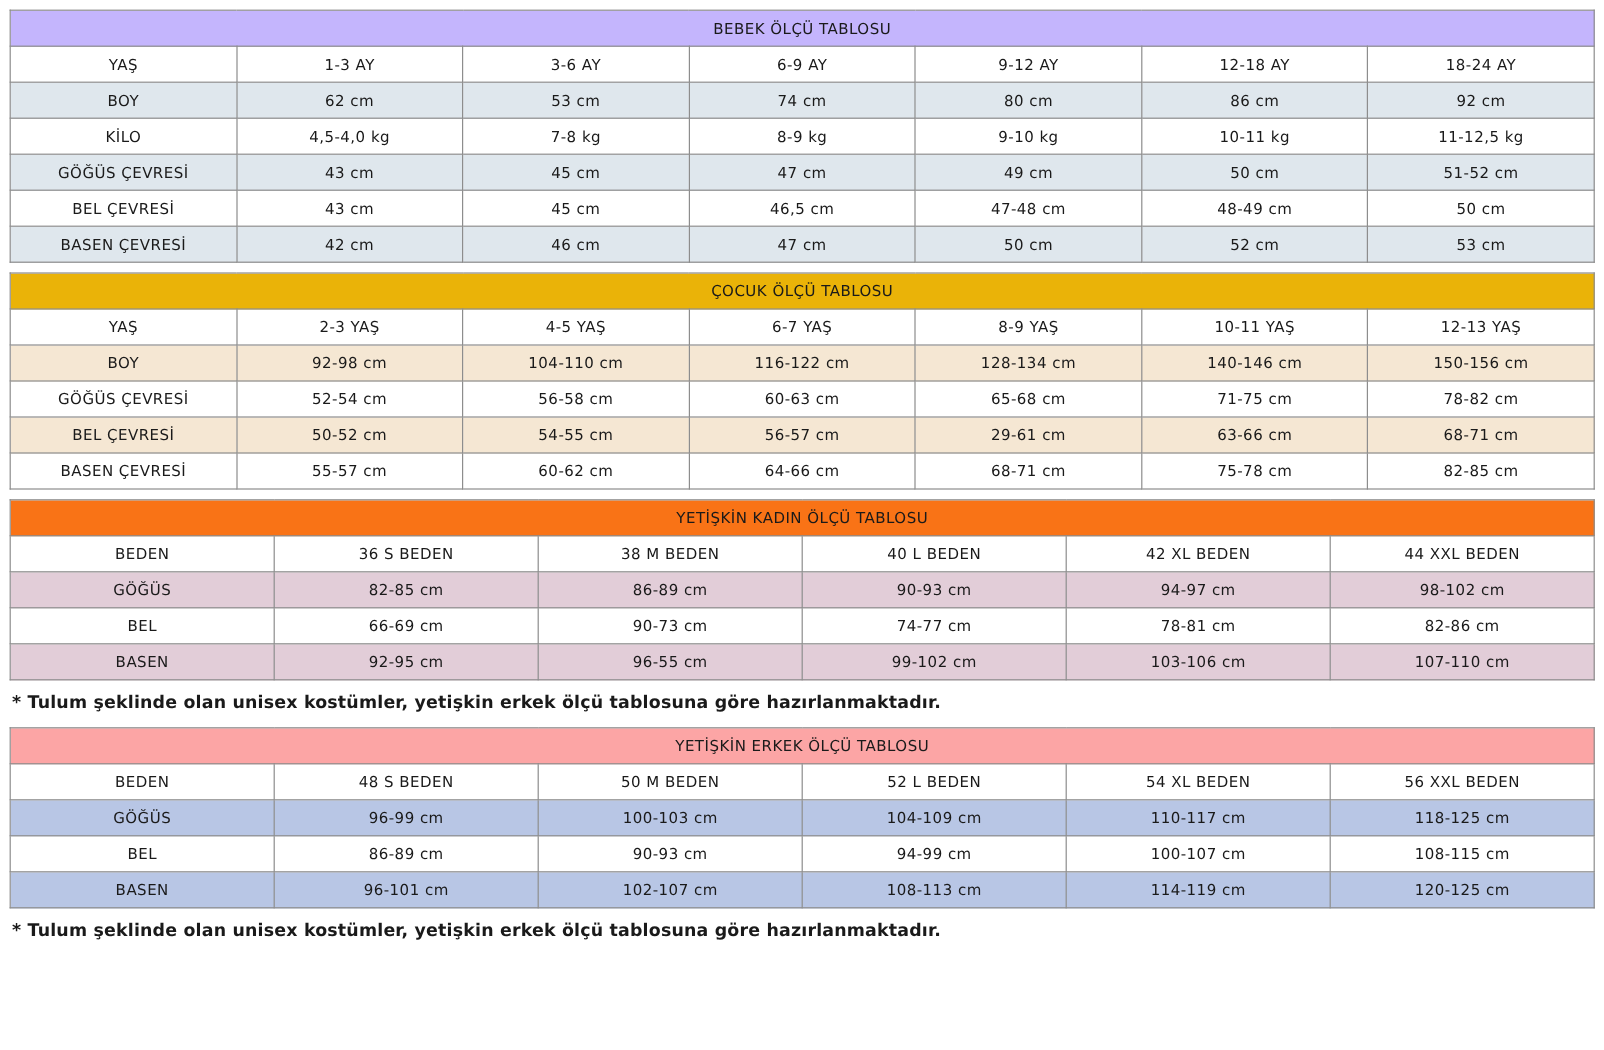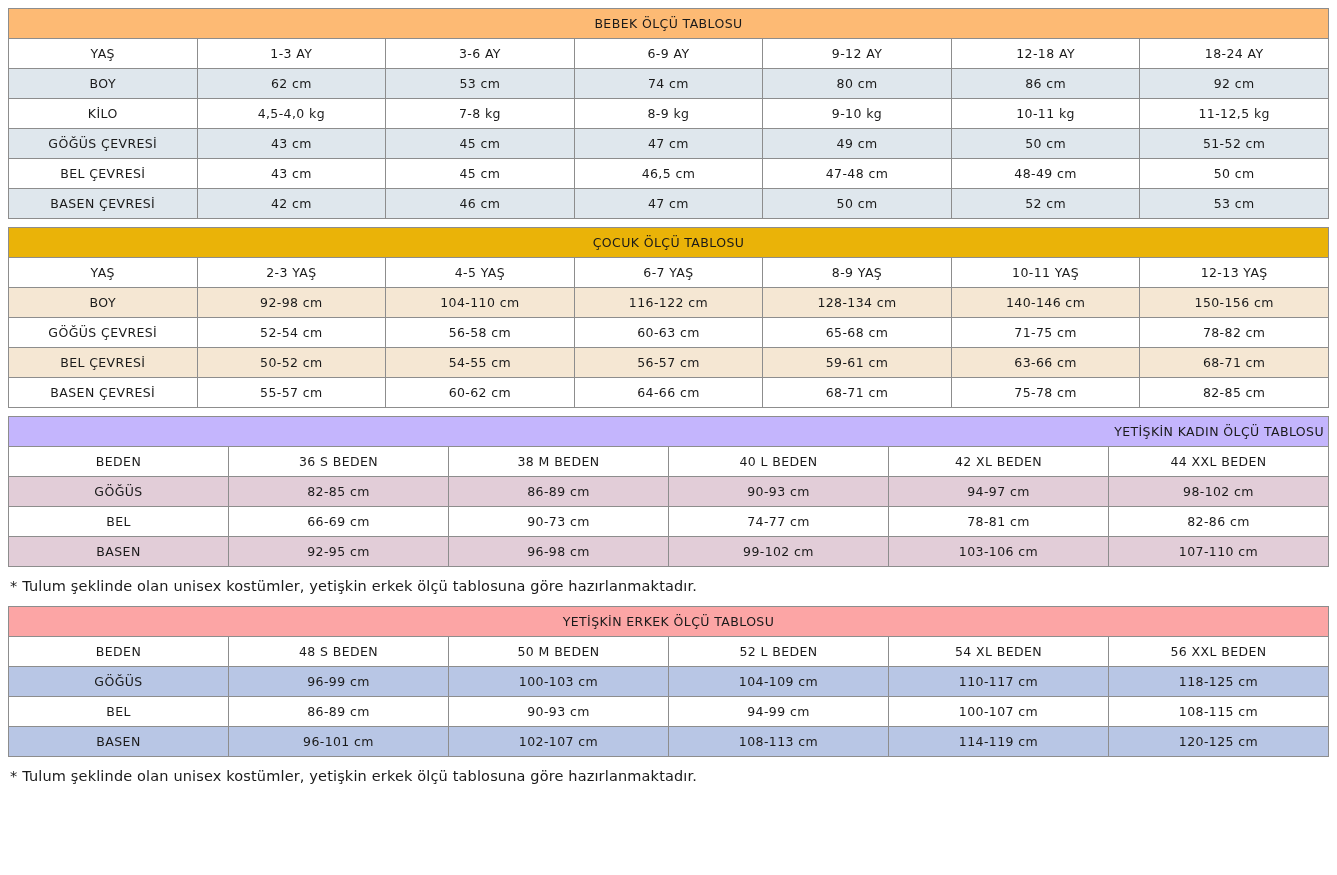--- a/index.html
+++ b/index.html
@@ -35,43 +35,44 @@
     padding: 2px 4px;
     white-space: nowrap;
   }
   .title-cell {
     font-size: 15px;
     font-weight: bold;
     letter-spacing: 0.7px;
     height: 38px;
   }
   
-  .t-baby .title-cell { background: #fdba74; }
+  .t-baby .title-cell { background: #c4b5fd; }
   .t-baby .row-alt td { background: #dfe7ed; }
   .t-baby .row-plain td { background: #ffffff; }
   
   .t-child .title-cell { background: #eab308; }
   .t-child .row-alt td { background: #f5e7d3; }
   .t-child .row-plain td { background: #ffffff; }
   
-  .t-women .title-cell { background: #c4b5fd; text-align: right; }
+  .t-women .title-cell { background: #f97316; }
   .t-women .row-alt td { background: #e2cdd8; }
   .t-women .row-plain td { background: #ffffff; }
   
   .t-men .title-cell { background: #fca5a5; }
   .t-men .row-alt td { background: #b8c6e5; }
   .t-men .row-plain td { background: #ffffff; }
 
   .note {
     font-size: 14.5px;
     margin: 0 0 8px 2px;
     padding: 3px 0 4px 0;
     letter-spacing: 0.15px;
     color: #1a1a1a;
     font-family: "DejaVu Sans", sans-serif;
+    font-weight: bold;
   }
   .label-col { width: 265px; }
 </style>
 </head>
 <body>
 
 <div class="page">
 
   <table class="sizing t-baby">
     <tbody>
@@ -165,21 +166,21 @@
         <td>60-63 cm</td>
         <td>65-68 cm</td>
         <td>71-75 cm</td>
         <td>78-82 cm</td>
       </tr>
       <tr class="row-alt">
         <td class="label-col">BEL ÇEVRESİ</td>
         <td>50-52 cm</td>
         <td>54-55 cm</td>
         <td>56-57 cm</td>
-        <td>59-61 cm</td>
+        <td>29-61 cm</td>
         <td>63-66 cm</td>
         <td>68-71 cm</td>
       </tr>
       <tr class="row-plain">
         <td class="label-col">BASEN ÇEVRESİ</td>
         <td>55-57 cm</td>
         <td>60-62 cm</td>
         <td>64-66 cm</td>
         <td>68-71 cm</td>
         <td>75-78 cm</td>
@@ -213,21 +214,21 @@
         <td class="label-col">BEL</td>
         <td>66-69 cm</td>
         <td>90-73 cm</td>
         <td>74-77 cm</td>
         <td>78-81 cm</td>
         <td>82-86 cm</td>
       </tr>
       <tr class="row-alt">
         <td class="label-col">BASEN</td>
         <td>92-95 cm</td>
-        <td>96-98 cm</td>
+        <td>96-55 cm</td>
         <td>99-102 cm</td>
         <td>103-106 cm</td>
         <td>107-110 cm</td>
       </tr>
     </tbody>
   </table>
   <p class="note">* Tulum şeklinde olan unisex kostümler, yetişkin erkek ölçü tablosuna göre hazırlanmaktadır.</p>
 
   <table class="sizing t-men">
     <tbody>

